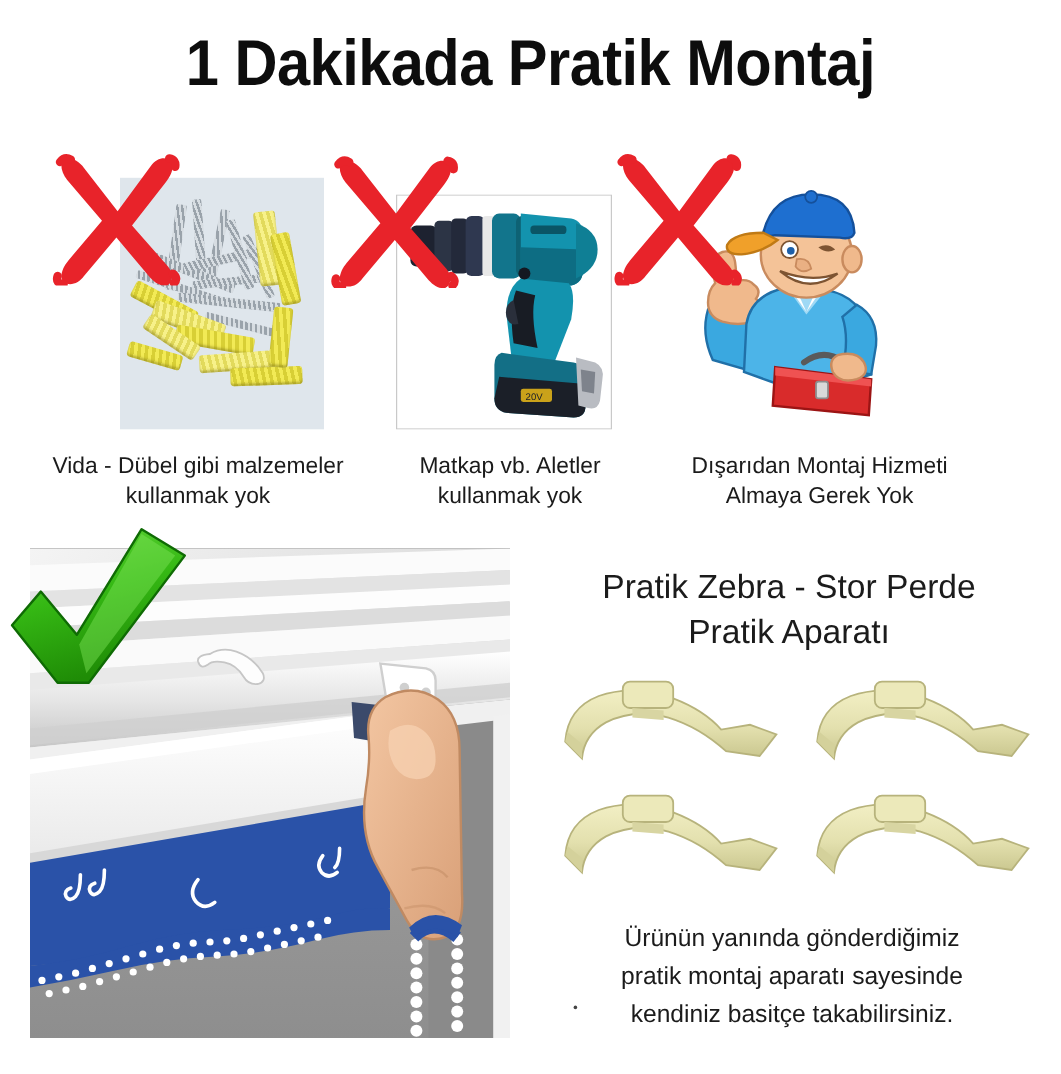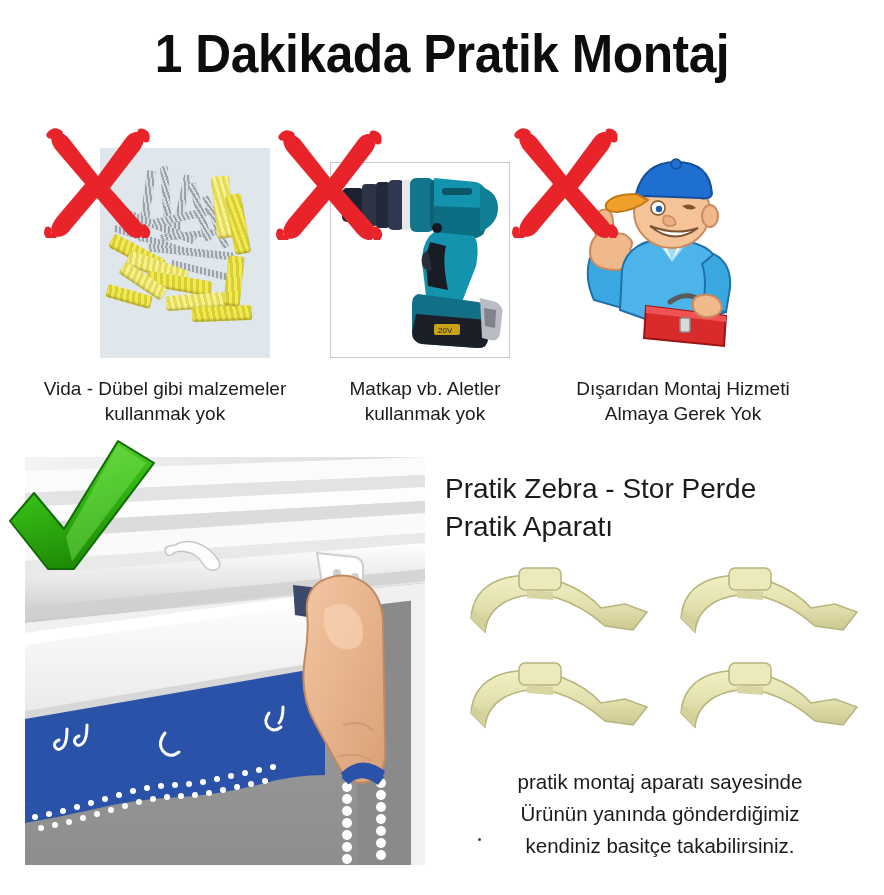--- a/index.html
+++ b/index.html
@@ -52,21 +52,21 @@
 
   
   .photo{position:absolute;overflow:hidden;background:#9b9b9b;}
   .photo svg{position:absolute;left:0;top:0;}
 
   .check{position:absolute;width:150px;height:140px;pointer-events:none;}
   .check svg{display:block;width:100%;height:100%;}
 
   
   .subtitle{
-    position:absolute;text-align:left;font-size:28px;line-height:1.35;
+    position:absolute;text-align:center;font-size:28px;line-height:1.35;
     font-weight:400;color:#1b1b1b;
   }
   .clipwrap{position:absolute;}
   .clip{position:absolute;width:190px;height:95px;}
   .clip svg{display:block;width:100%;height:100%;}
 
   .para{
     position:absolute;text-align:center;font-size:20.5px;line-height:1.55;
     font-weight:400;color:#1b1b1b;
   }
@@ -408,19 +408,19 @@
       <svg viewBox="0 0 190 95" xmlns="http://www.w3.org/2000/svg">
         <path d="M6 58 Q8 30 34 20 Q62 10 96 22 Q122 32 136 48 L160 44 L182 52 L168 70 L140 66 Q118 46 92 38 Q64 30 40 42 Q22 52 20 72 Z" fill="url(#clipg)" stroke="#b7b37c" stroke-width="1.5"></path>
         <rect x="54" y="8" width="42" height="22" rx="6" fill="#ece9ba" stroke="#b7b37c" stroke-width="1.5"></rect>
         <path d="M62 30 L88 32 L88 40 L62 38 Z" fill="#d8d5a2"></path>
         <path d="M6 58 L20 72 L20 60 L8 50 Z" fill="#d4d19b"></path>
       </svg>
     </div>
   </div>
 
   <div class="para" style="left:450px;top:766px;width:420px;">
+    <span>Ürünün yanında  gönderdiğimiz</span>
     <span>pratik montaj aparatı sayesinde</span>
-    <span>Ürünün yanında  gönderdiğimiz</span>
     <span>kendiniz basitçe takabilirsiniz.</span>
   </div>
   <div class="dotmark" style="left:478px;top:838px;"></div>
 
 </div>
 
 </body></html>

